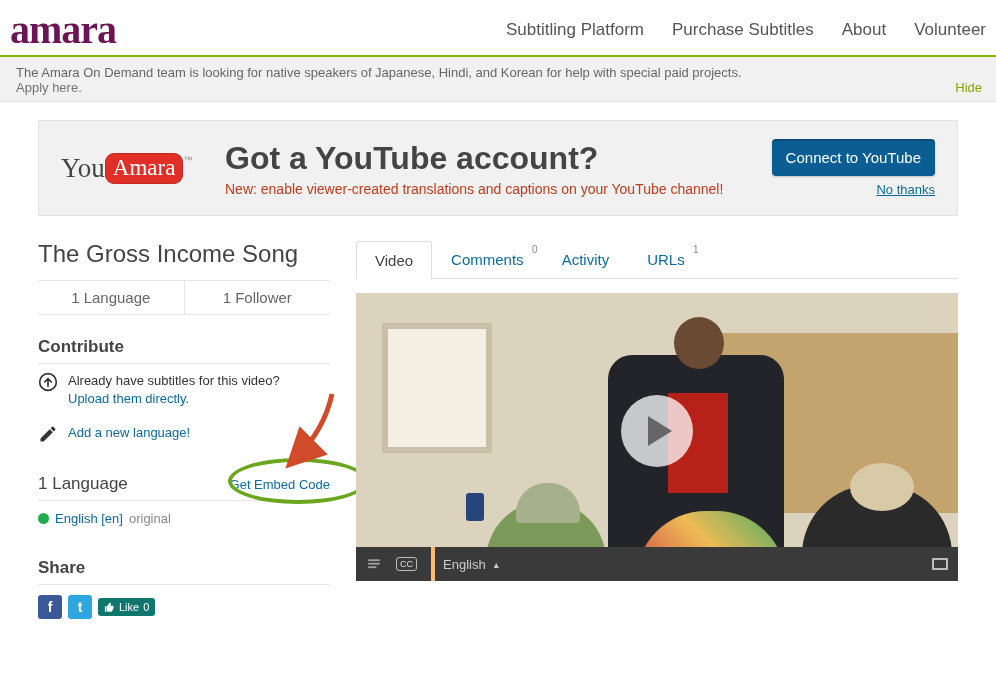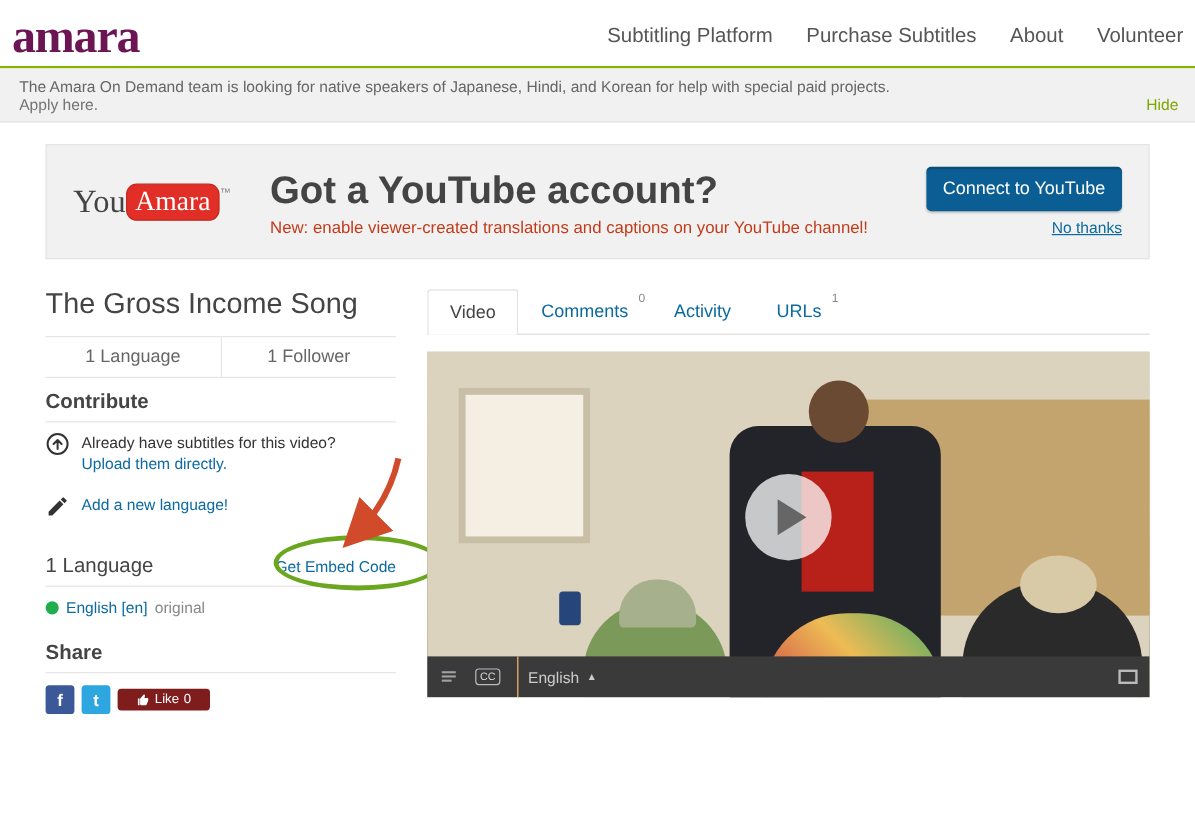--- a/index.html
+++ b/index.html
@@ -35,21 +35,21 @@
   .cols { display: flex; padding: 24px 38px 0; gap: 26px; justify-content: center; }
   .left { width: 292px; flex: 0 0 auto; }
   .right { flex: 1; min-width: 0; }
 
   .page-title { font-size: 24px; color: #444; font-weight: normal; margin-bottom: 12px; }
 
   .stat-row { display: flex; border-top: 1px solid #e6e6e6; border-bottom: 1px solid #e6e6e6; }
   .stat { flex: 1; text-align: center; padding: 8px 4px; color: #666; font-size: 15px; }
   .stat + .stat { border-left: 1px solid #e6e6e6; }
 
-  .section-h { font-size: 17px; color: #444; margin-top: 10px; padding-bottom: 6px; border-bottom: 1px solid #e6e6e6; }
+  .section-h { font-size: 17px; color: #444; margin-top: 22px; padding-bottom: 6px; border-bottom: 1px solid #e6e6e6; }
 
   .action-row { display: flex; align-items: flex-start; gap: 10px; padding: 8px 0; font-size: 13px; }
   .icon-sm { width: 20px; height: 20px; flex: 0 0 auto; color: #333; }
   .action-row .txt { line-height: 1.4; }
 
   .lang-head { display: flex; align-items: baseline; justify-content: space-between; margin-top: 22px; padding-bottom: 6px; border-bottom: 1px solid #e6e6e6; position: relative; }
   .lang-head h3 { font-size: 17px; color: #444; font-weight: normal; }
   .lang-row { padding: 10px 0; font-size: 13px; display: flex; align-items: center; gap: 6px; }
   .dot { width: 11px; height: 11px; border-radius: 50%; background: #1fae4b; display: inline-block; }
   .orig { color: #888; }
@@ -57,21 +57,21 @@
   
   .annot { position: absolute; pointer-events: none; }
   .ellipse { border: 4px solid #6aa71f; border-radius: 50%; width: 140px; height: 46px; position: absolute; }
   .arrow-svg { position: absolute; }
 
   
   .share-row { display: flex; gap: 6px; align-items: center; padding-top: 10px; }
   .sq { width: 24px; height: 24px; border-radius: 3px; display: flex; align-items: center; justify-content: center; color: #fff; font-weight: bold; font-size: 14px; }
   .fb { background: #3b5998; }
   .tw { background: #2ea6df; }
-  .like { background: #7f1d1d; color: #fff; font-size: 11px; padding: 3px 16px; border-radius: 3px; display: flex; align-items: center; gap: 4px; }
+  .like { background: #0f766e; color: #fff; font-size: 11px; padding: 3px 6px; border-radius: 3px; display: flex; align-items: center; gap: 4px; }
 
   
   .tabs { display: flex; border-bottom: 1px solid #ddd; }
   .tab { padding: 10px 18px; border: 1px solid transparent; border-bottom: none; color: #0b6aa0; font-size: 15px; cursor: pointer; position: relative; }
   .tab.active { border-color: #ddd; background: #fff; color: #444; border-radius: 3px 3px 0 0; top: 1px; }
   .tab .badge { position: absolute; top: 3px; right: 4px; font-size: 10px; color: #888; }
 
   
   .video { margin-top: 14px; position: relative; height: 288px; background: linear-gradient(180deg,#d7cdb9 0%, #b6a589 48%, #6a5c49 100%); overflow: hidden; border: 0; }
   .wall { position:absolute; inset:0; background:#dcd3bf; }
@@ -86,21 +86,21 @@
   .aud1-hat { position:absolute; left:160px; bottom:58px; width:64px; height:40px; background:#a7b08c; border-radius:30px 30px 4px 4px; }
   .aud2 { position:absolute; left:280px; bottom:0; width:150px; height:70px; background:linear-gradient(45deg,#c44,#eb5,#4a6); border-radius:70px 70px 0 0; }
   .aud3 { position:absolute; right:6px; bottom:0; width:150px; height:96px; background:#2a2a2a; border-radius:70px 70px 0 0; }
   .aud3-hair { position:absolute; right:44px; bottom:70px; width:64px; height:48px; background:#d8c9a7; border-radius:50%; }
 
   .play { position:absolute; left:50%; top:48%; transform:translate(-50%,-50%); width:72px; height:72px; border-radius:50%; background:rgba(255,255,255,.75); display:flex; align-items:center; justify-content:center; cursor:pointer; }
   .play:before { content:""; border-left:24px solid #666; border-top:15px solid transparent; border-bottom:15px solid transparent; margin-left:6px; }
 
   .vcontrols { position:absolute; left:0; right:0; bottom:0; height:34px; background:#3a3a3a; display:flex; align-items:center; color:#ccc; font-size:13px; padding:0 10px; gap:14px; }
   .vc-ico { opacity:.8; }
-  .vc-lang { flex:0 0 auto; padding-left:8px; border-left:1px solid #fdba74; height:100%; display:flex; align-items:center; gap:8px; }
+  .vc-lang { flex:0 0 auto; padding-left:8px; border-left:4px solid #fdba74; height:100%; display:flex; align-items:center; gap:8px; }
   .vc-spacer { flex:1; }
   .cc-box { border:1px solid #bbb; border-radius:3px; font-size:9px; padding:1px 3px; color:#ddd; }
   .full-ico { border:2px solid #bbb; width:16px; height:12px; position:relative; }
 </style>
 </head>
 <body>
 
 <div class="header">
   <div class="logo">amara</div>
   <div class="nav">

